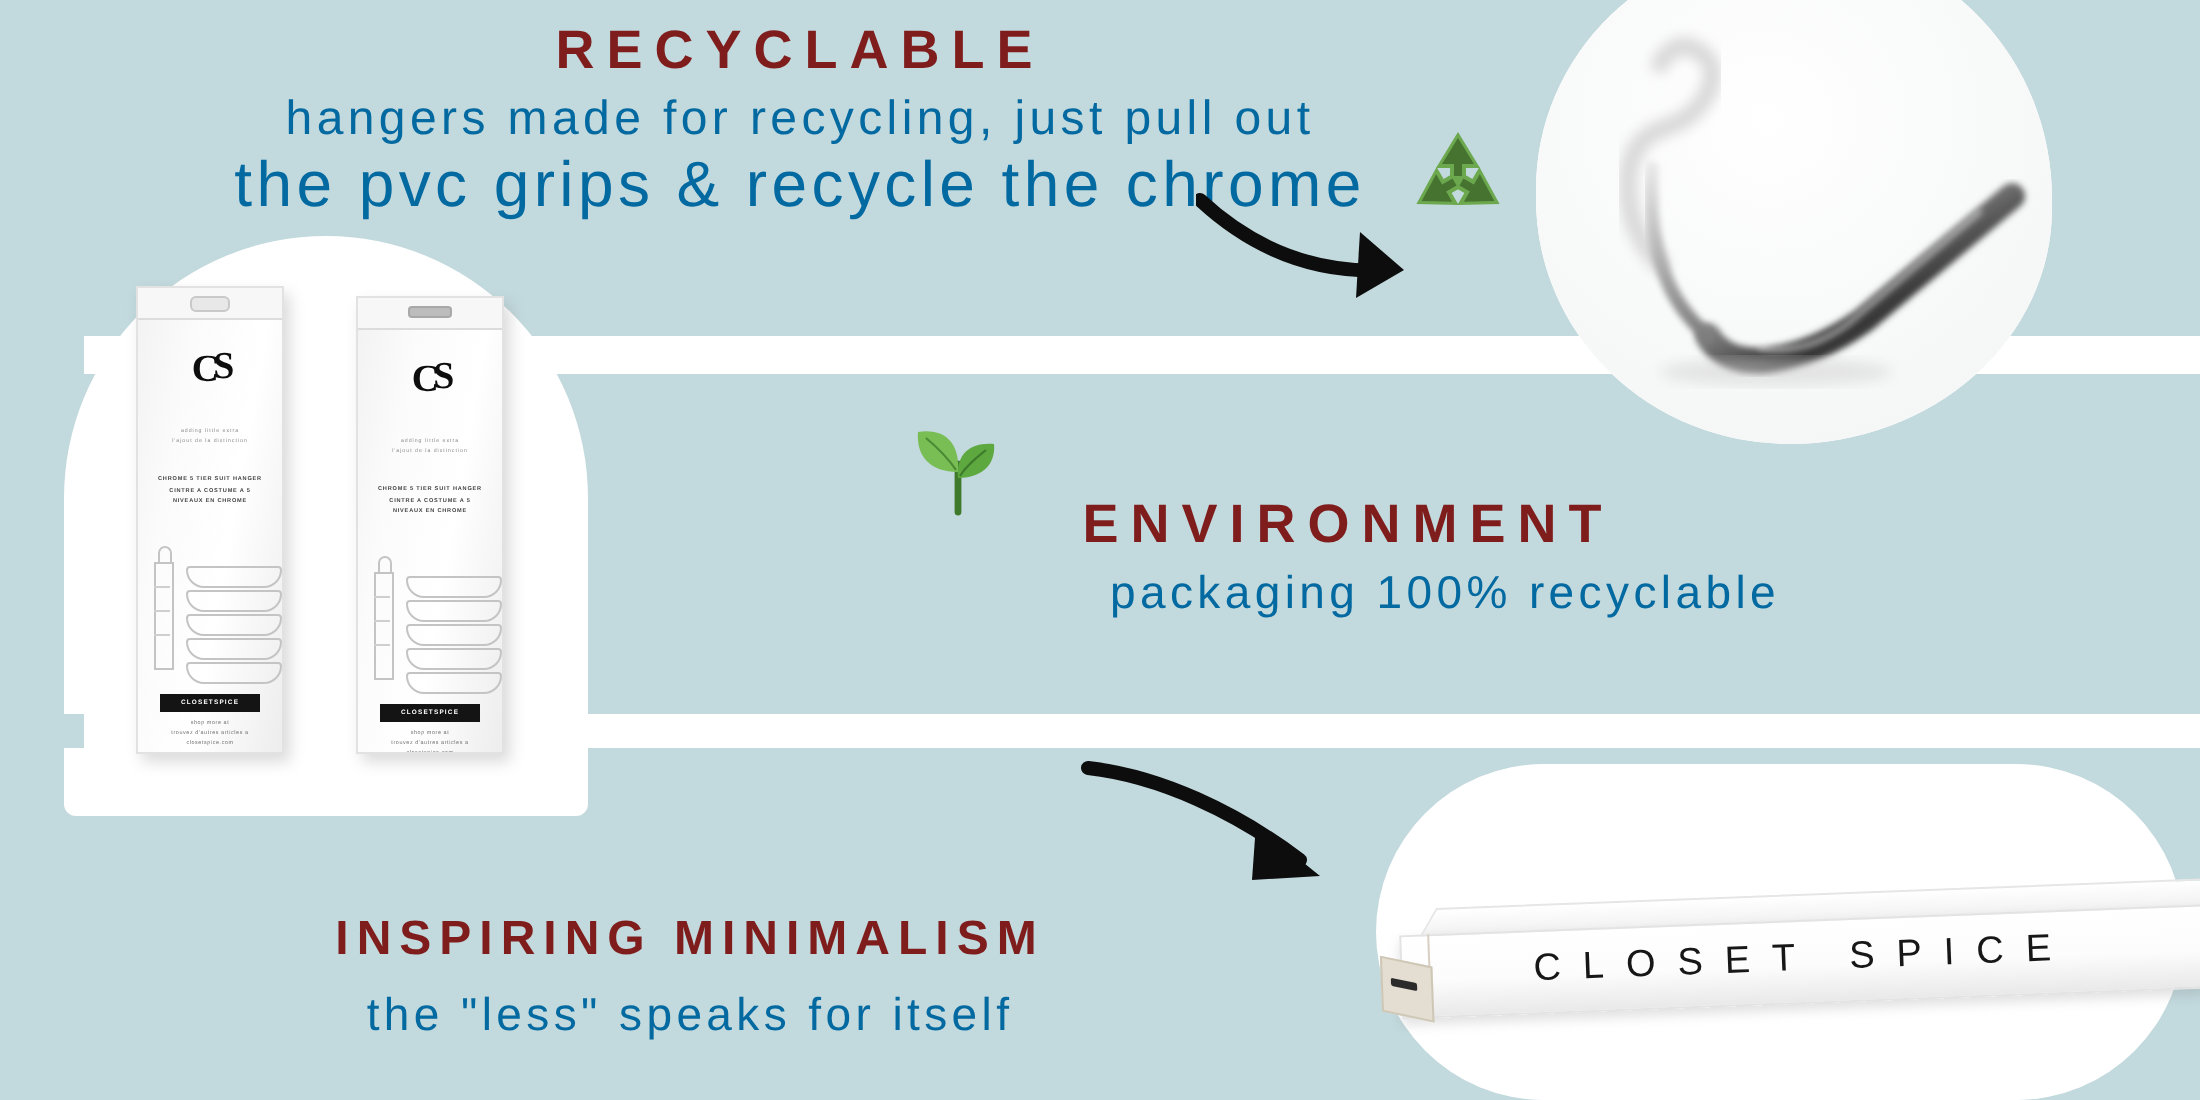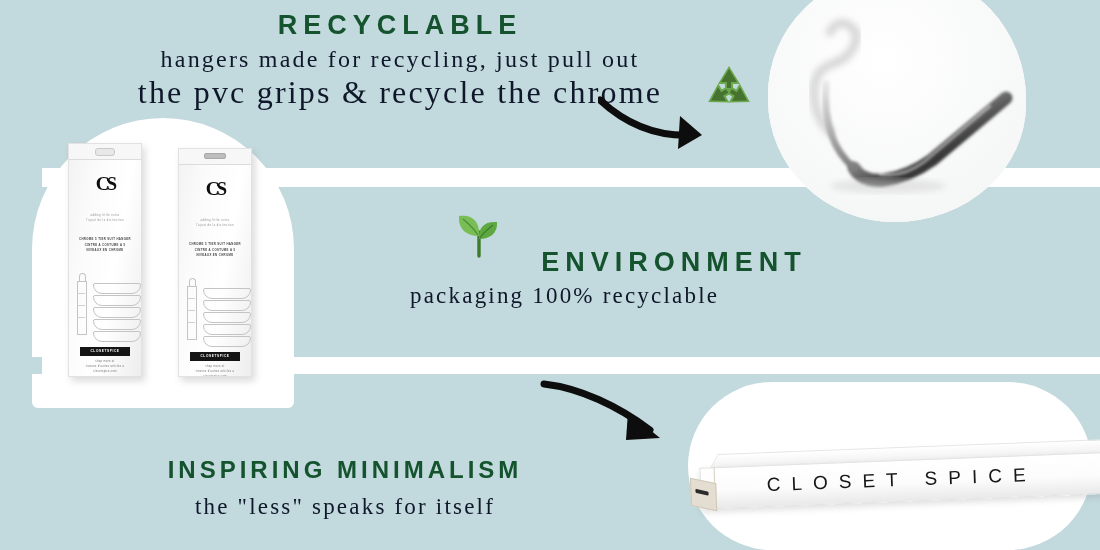--- a/index.html
+++ b/index.html
@@ -68,31 +68,30 @@
     width: 404px;
     height: 168px;
     background: #ffffff;
     border-radius: 86px 86px 86px 86px;
   }
 
   
   .headline {
     position: absolute;
     font-weight: bold;
-    color: #14532d;
+    color: #7f1d1d;
     letter-spacing: 5px;
     white-space: nowrap;
   }
   .subline {
     position: absolute;
-    color: #0f172a;
+    color: #0369a1;
     letter-spacing: 2.2px;
     white-space: nowrap;
     font-weight: 400;
-    font-family: Liberation Serif, serif;
   }
 
   #recyclable-title {
     top: 10px;
     left: 0; width: 800px;
     text-align: center;
     font-size: 27px;
     letter-spacing: 6px;
   }
   #recyclable-sub1 {
@@ -111,21 +110,21 @@
   #environment-title {
     top: 247px;
     left: 464px; width: 420px;
     text-align: center;
     font-size: 27px;
     letter-spacing: 6px;
   }
   #environment-sub {
     top: 283px;
     left: 410px; width: 480px;
-    text-align: left;
+    text-align: right;
     font-size: 23px;
   }
 
   #minimalism-title {
     top: 456px;
     left: 120px; width: 450px;
     text-align: center;
     font-size: 24px;
     letter-spacing: 4px;
   }

